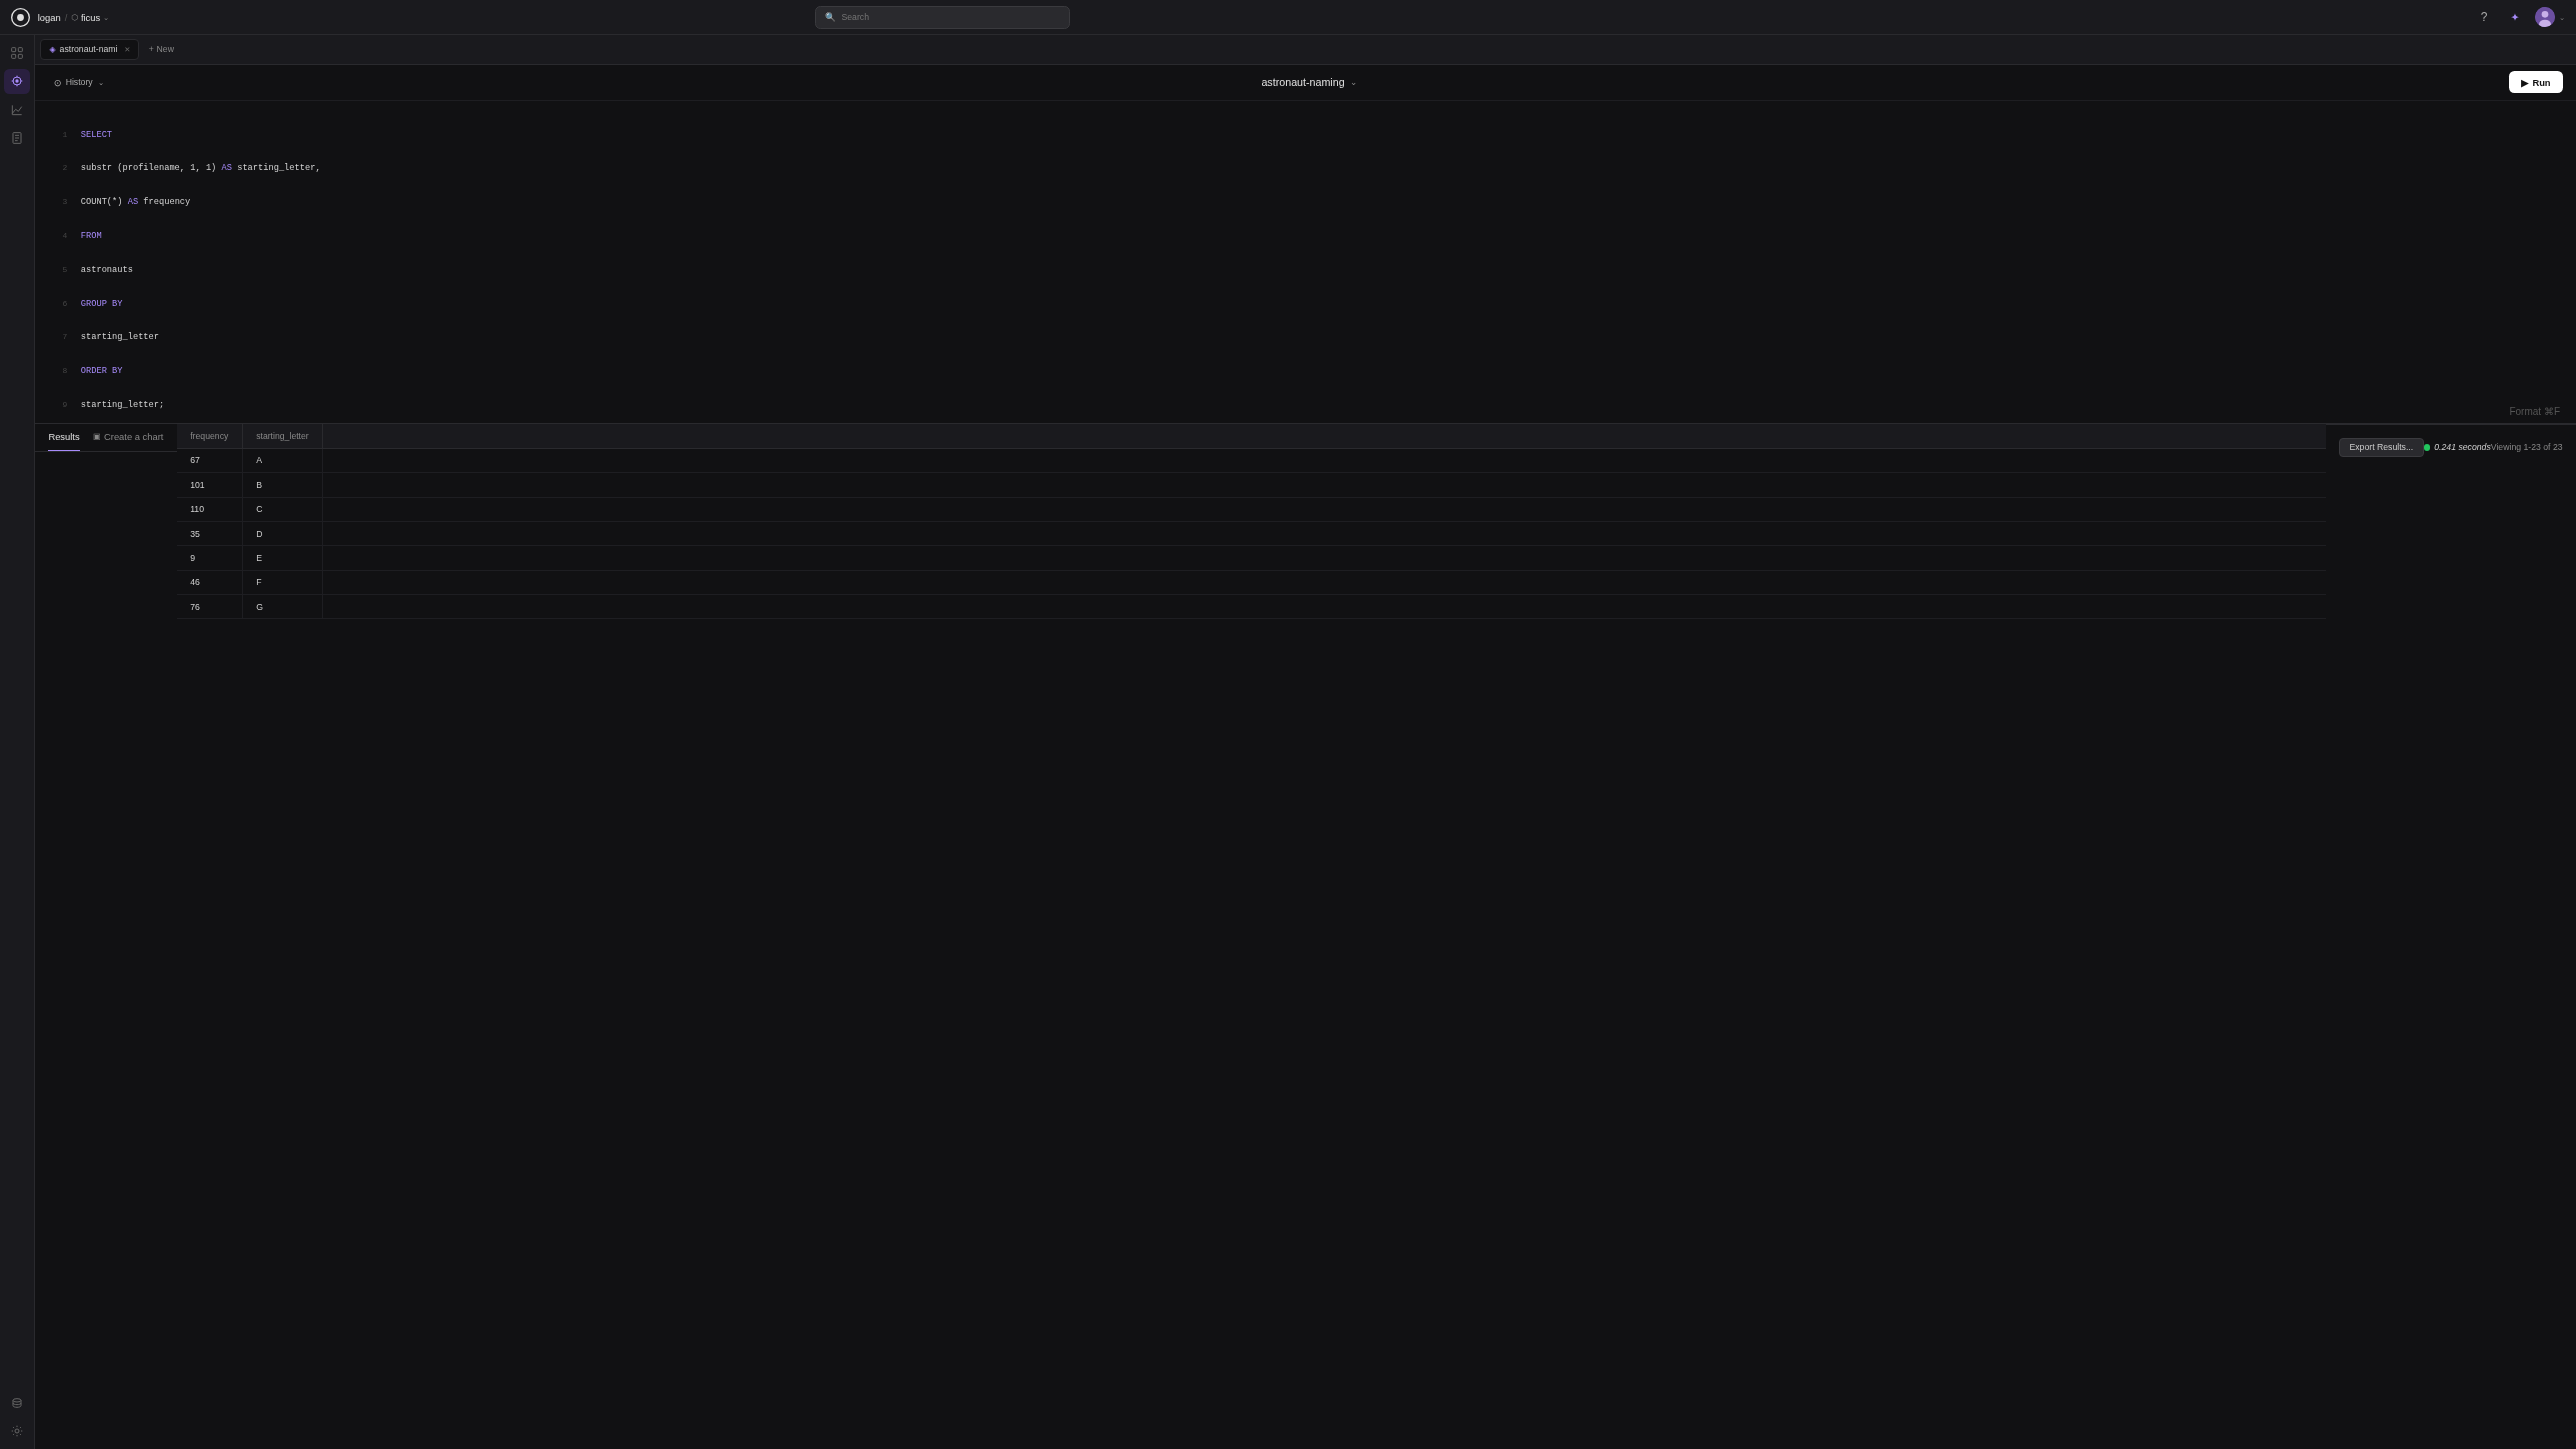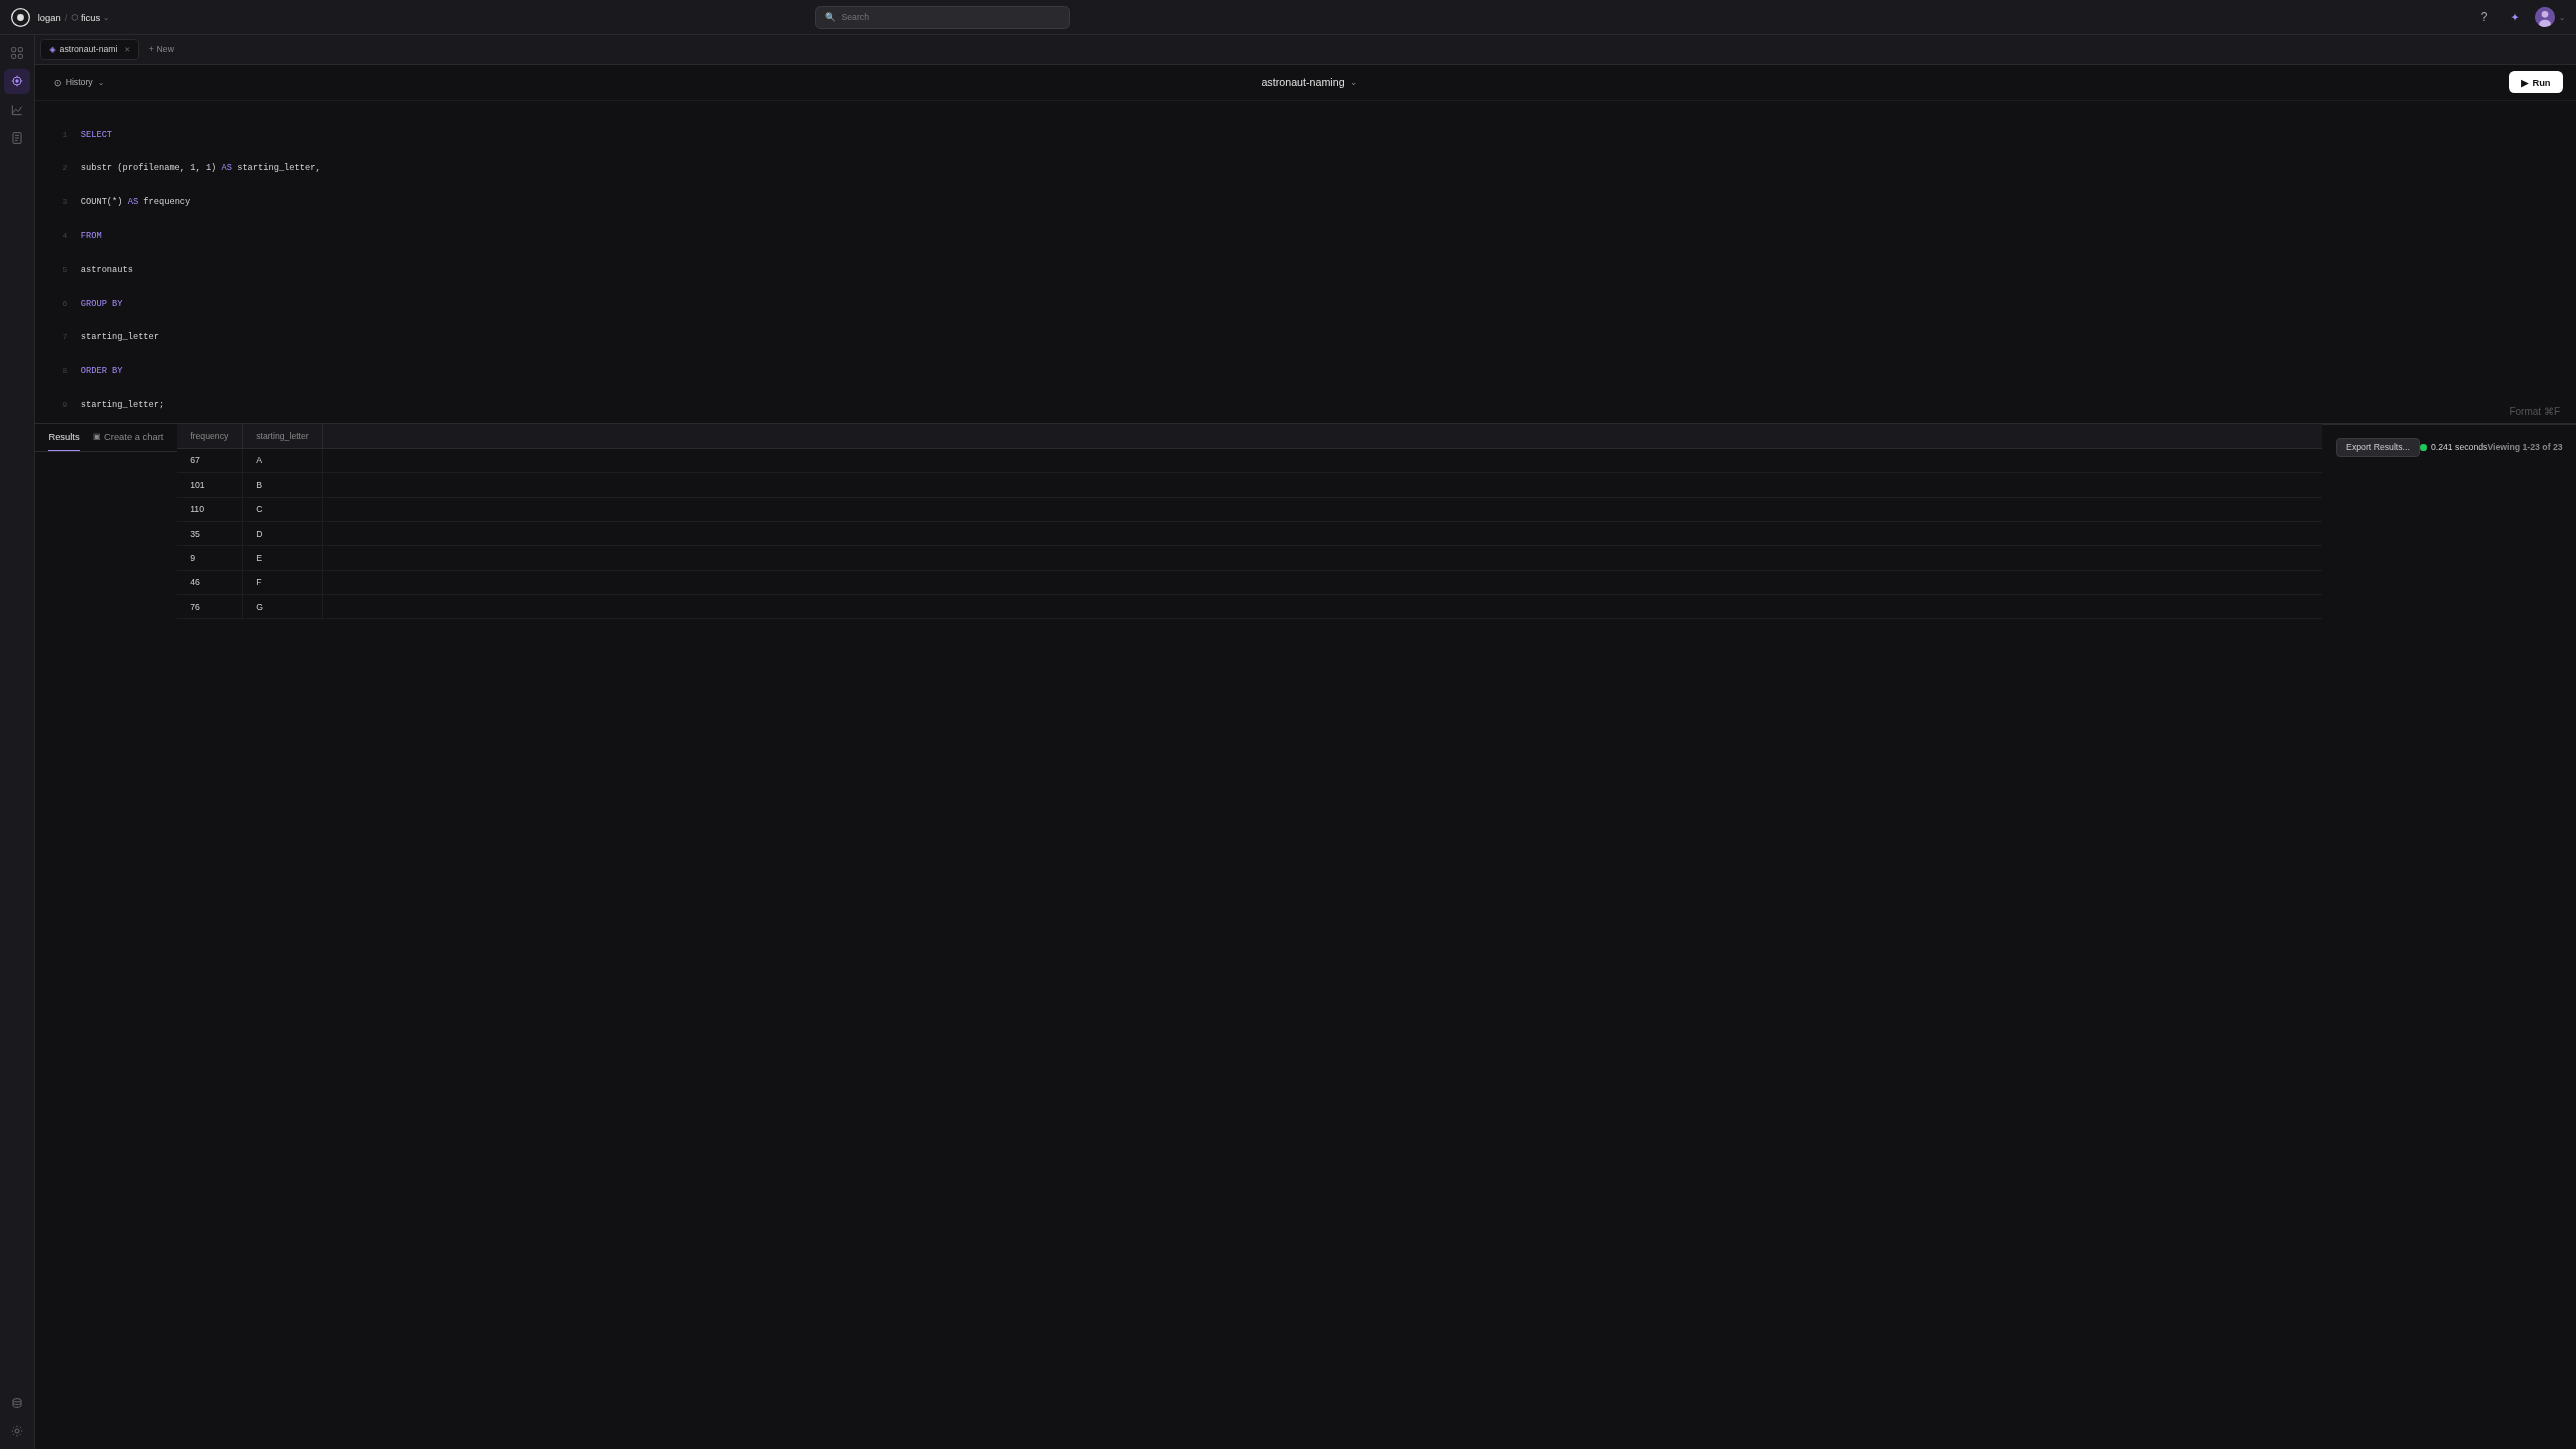--- a/index.html
+++ b/index.html
@@ -395,31 +395,31 @@
     }
     .timing {
       flex: 1;
       text-align: center;
       display: flex;
       align-items: center;
       justify-content: center;
       gap: 4px;
       color: #d0d0d0;
       font-size: 8.7px;
+      font-style: italic;
     }
     .timing-dot {
       width: 6.7px;
       height: 6.7px;
       background: #22c55e;
       border-radius: 50%;
     }
     .viewing-info {
       color: #888;
       font-size: 8.7px;
-      font-weight: bold;
     }
 
     
     ::-webkit-scrollbar { width: 4px; height: 4px; }
     ::-webkit-scrollbar-track { background: #111113; }
     ::-webkit-scrollbar-thumb { background: #333; border-radius: 2px; }
   </style>
 </head>
 <body>
 

